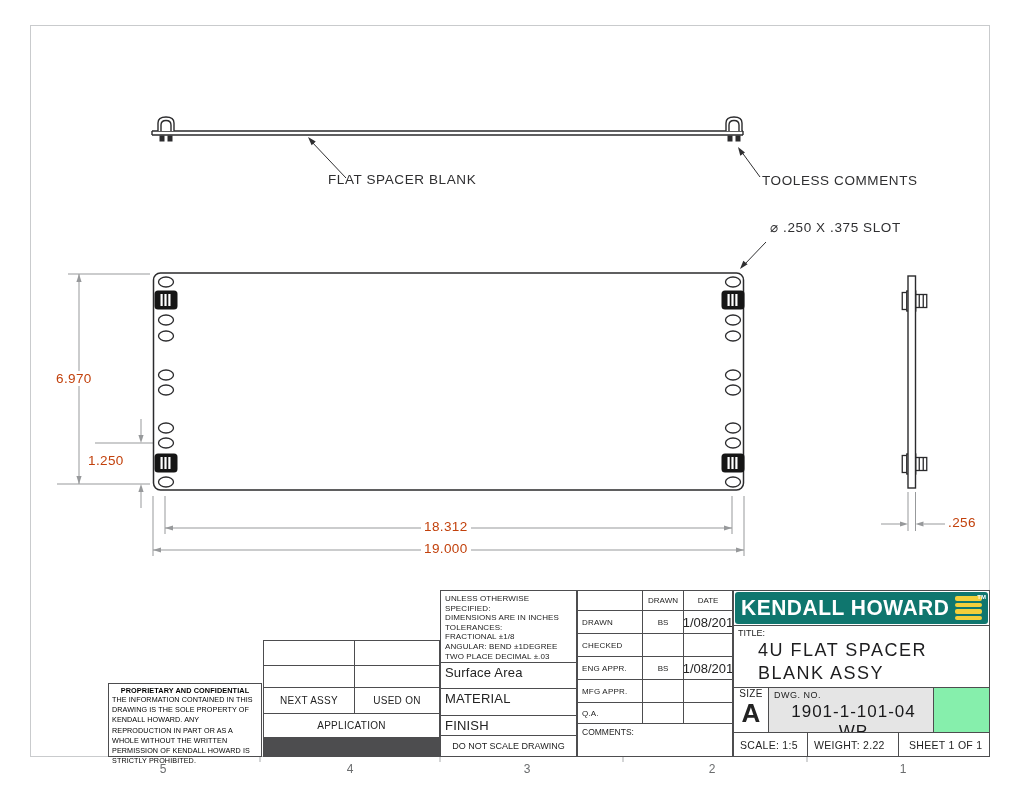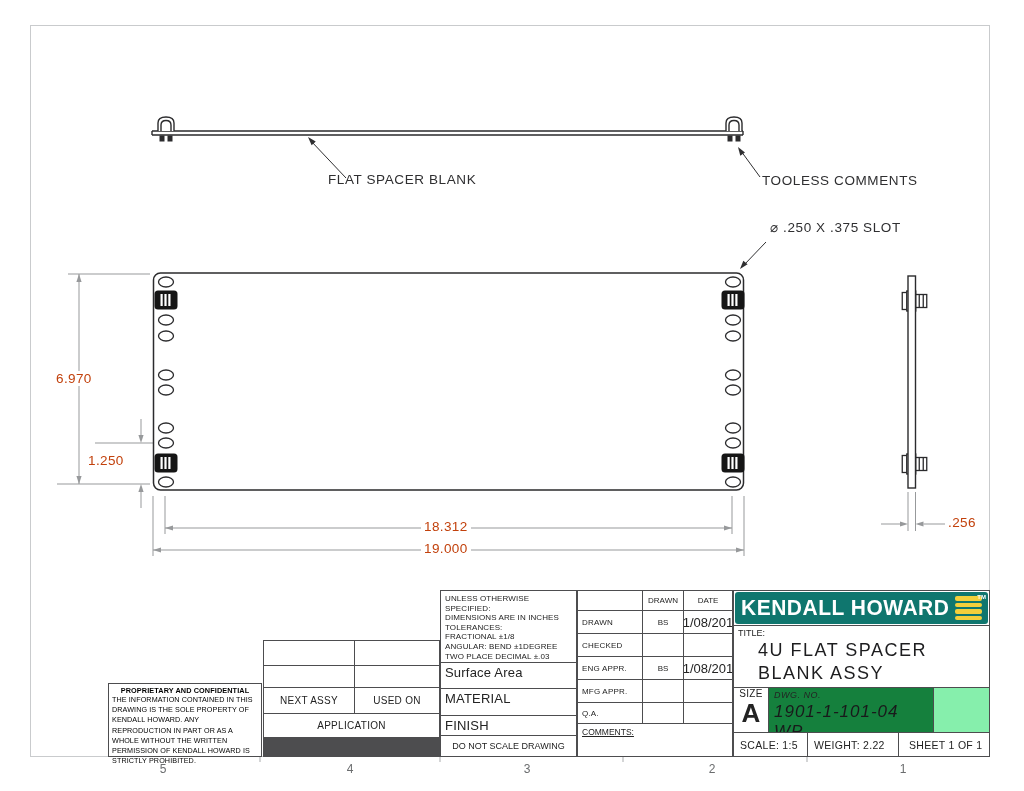--- a/index.html
+++ b/index.html
@@ -41,43 +41,43 @@
   .label-cell { padding:2px 0 0 4px; }
 
   #appr-sec { left:577px; top:590px; width:156px; height:167px;
               grid-template-columns:64px 40px 1fr;
               grid-template-rows:19px 22px 22px 22px 22px 20px 1fr; }
   #appr-sec .cell { display:flex; align-items:center; }
   #appr-sec .lab { padding-left:4px; font-size:8px; letter-spacing:.2px; }
   #appr-sec .val { justify-content:center; font-size:8px; }
   #appr-sec .dt  { justify-content:center; font-size:13px; }
   #appr-sec .hdr { justify-content:center; font-size:8px; }
-  .span3 { grid-column:1 / span 3;text-decoration:underline; }
+  .span3 { grid-column:1 / span 3; }
   #comments-cell { align-items:flex-start !important; padding:3px 0 0 4px; font-size:8.5px; }
 
   #kh-sec { left:733px; top:590px; width:257px; height:167px;
             grid-template-columns:1fr; grid-template-rows:34px 61px 44px 1fr; }
   #logo-cell { padding:1px; }
   #logo-badge { width:100%; height:100%; background:#0f766e; border-radius:3px;
                 display:flex; align-items:center; padding:0 4px 0 6px; position:relative; }
   #logo-text { color:#fff; font-weight:bold; font-size:21px; letter-spacing:.5px;
                white-space:nowrap; transform:scaleY(1.05); }
   #logo-bars { margin-left:6px; display:flex; flex-direction:column; gap:2px; }
   #logo-bars i { display:block; width:27px; height:4.5px; border-radius:2px; background:#f2cf3b; }
   #logo-tm { position:absolute; right:2px; top:2px; color:#fff; font-size:6px; font-weight:bold; }
   #title-cell { padding:2px 4px; }
   .title-big { font-size:18px; letter-spacing:1.5px; color:#1d1d1f; margin:2px 0 0 20px;
                white-space:nowrap; }
   .inner-grid { display:grid; gap:1px; background:#4d4d4f; width:100%; height:100%; }
   #size-row { grid-template-columns:34px 164px 1fr; }
   #scale-row { grid-template-columns:73px 90px 1fr; }
   .size-cell { background:#fff; display:flex; flex-direction:column; align-items:center; }
   .size-cell .big { font-size:26px; font-weight:bold; line-height:1; margin-top:1px; }
-  .dwg-cell { background:#15803d; padding:2px 0 0 5px;font-style:italic; }
-  .dwg-val { font-size:17px; letter-spacing:1px; margin-top:2px; color:#19191b; }
+  .dwg-cell { background:#e5e5e5; padding:2px 0 0 5px; }
+  .dwg-val { font-size:17px; letter-spacing:1px; text-align:center; margin-top:2px; color:#19191b; }
   .rev-cell { background:#86efac; display:flex; flex-direction:row; align-items:flex-end; }
   .rev-val { font-size:15px; font-weight:bold; color:#1d2a4d; line-height:1; margin-top:4px; }
   .scale-cell { background:#fff; display:flex; align-items:center; padding-left:6px;
                 font-size:10.5px; letter-spacing:.3px; white-space:nowrap; }
 </style>
 </head>
 <body>
 
 <div id="sheet">
 

